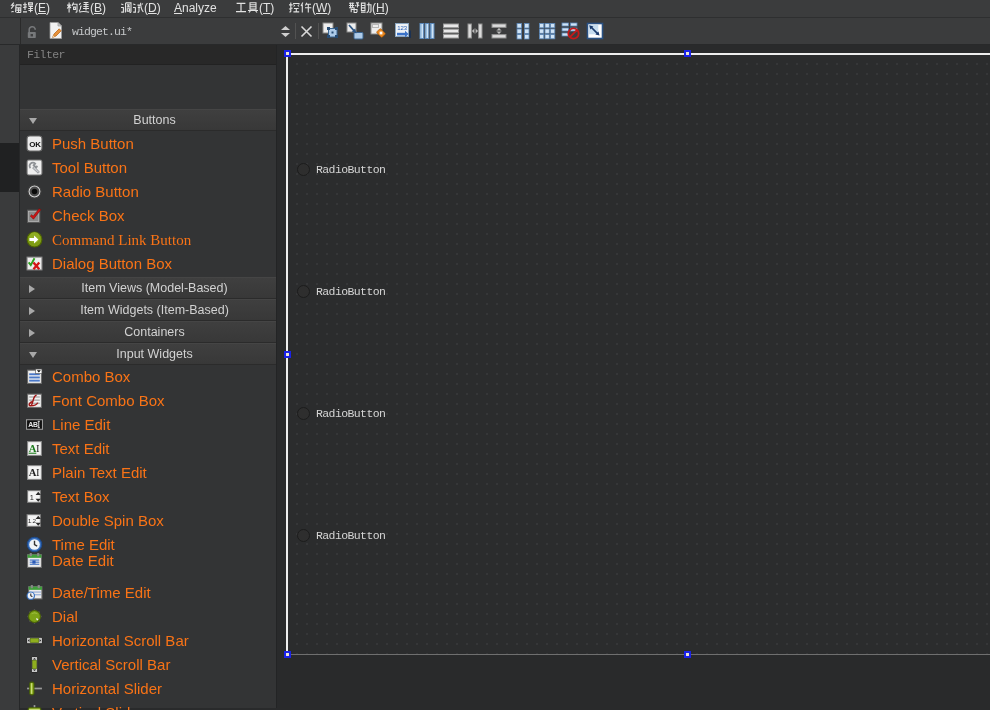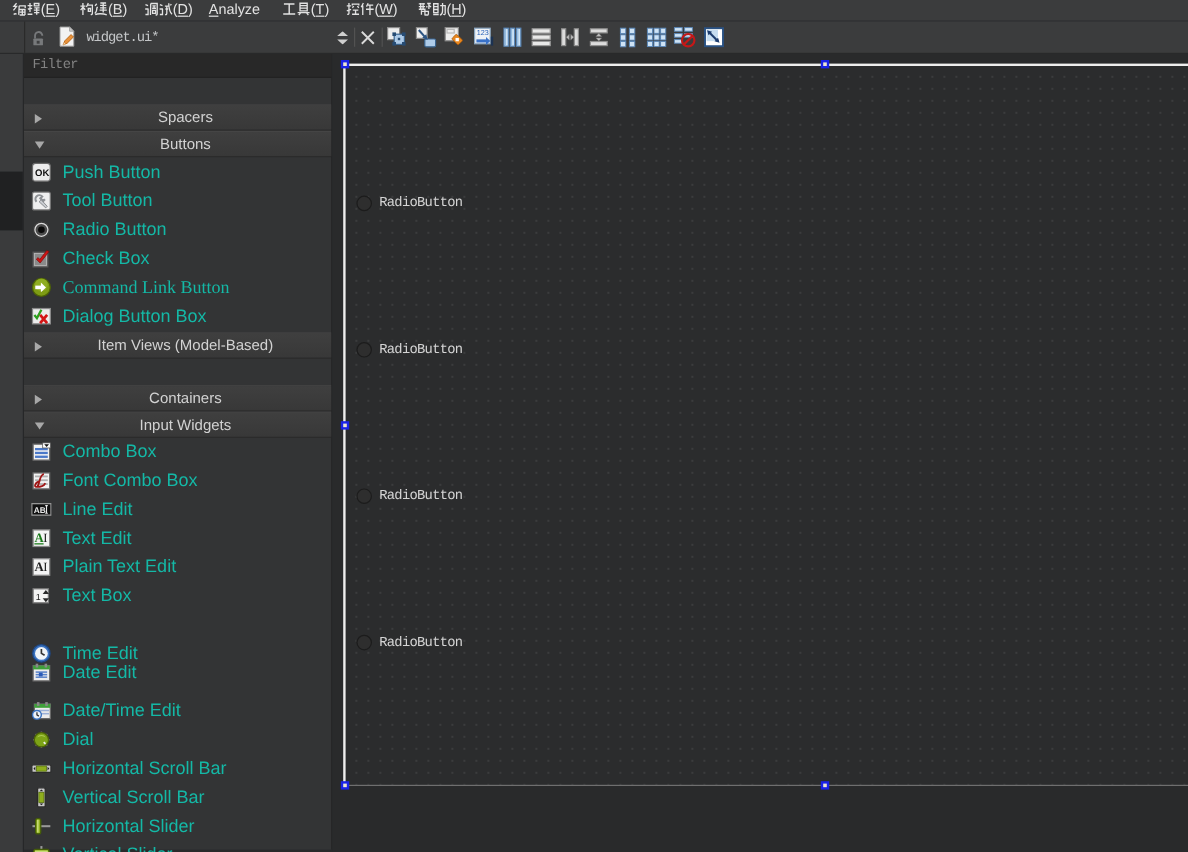--- a/index.html
+++ b/index.html
@@ -14,21 +14,21 @@
 #stripsel{position:absolute;left:0;top:98px;width:19px;height:49px;background:#202122;}
 #panel{position:absolute;left:20px;top:45px;width:256px;height:663px;background:#333435;border-right:1px solid #232425;}
 #filter{position:absolute;left:0;top:0;width:256px;height:20px;background:#282828;border-bottom:1px solid #222;
   color:#828282;font-family:"Liberation Mono",monospace;font-size:11.5px;letter-spacing:-0.6px;line-height:20px;padding-left:7px;box-sizing:border-box;}
 .hdr{position:absolute;left:0;width:256px;height:22px;background:linear-gradient(#3f3f3f,#383838);
   border-top:1px solid #454545;border-bottom:1px solid #2b2b2b;box-sizing:border-box;
   color:#d2d2d2;font-size:12.5px;text-align:center;line-height:20px;padding-left:13px;}
 .hdr .ar{position:absolute;left:9px;top:7px;width:0;height:0;}
 .arR{border-left:6px solid #a8a8a8;border-top:4px solid transparent;border-bottom:4px solid transparent;}
 .arD{border-top:6px solid #a8a8a8;border-left:4px solid transparent;border-right:4px solid transparent;top:8px !important;}
-.item{position:absolute;left:0;width:256px;height:24px;color:#14b8a6;font-size:15px;}
+.item{position:absolute;left:0;width:256px;height:24px;color:#f97316;font-size:15px;}
 .item .lb{position:absolute;left:32px;top:3px;line-height:18px;}
 .item svg{position:absolute;left:6px;top:3px;width:17px;height:17px;}
 #canvas{position:absolute;left:277px;top:45px;width:713px;height:665px;background:#292a2b;}
 #form{position:absolute;left:286px;top:53px;width:704px;height:602px;background:#2b2c2d;
   background-image:radial-gradient(circle,#3b3c3d 0.6px,rgba(0,0,0,0) 0.95px);background-size:10px 10px;background-position:4px 4px;
   border-top:2px solid #eeeeee;border-left:2px solid #eeeeee;border-bottom:1px solid #6f6f6f;box-sizing:border-box;}
 .rb{position:absolute;height:16px;color:#d4d4d4;font-family:"Liberation Mono",monospace;font-size:11.5px;letter-spacing:-0.6px;}
 .rb .c{position:absolute;left:1px;top:1px;width:11px;height:11px;border-radius:50%;border:1.5px solid #1c1c1c;background:#2e2e2e;}
 .rb .t{position:absolute;left:20px;top:0;line-height:15px;}
 .hd{position:absolute;width:7px;height:7px;background:#1b22e8;}
@@ -241,21 +241,20 @@
     <path d="M3.2 3.2 L7.4 4.4 L4.4 7.4 Z" fill="#1c3c6e"></path>
     <path d="M13.6 13.6 L9.4 12.4 L12.4 9.4 Z" fill="#1c3c6e"></path>
     <path d="M4.5 4.5 L12.3 12.3" stroke="#1c3c6e" stroke-width="1.7"></path>
   </svg>
 </div>
 <div id="leftstrip">
     <div id="stripsel"></div>
   </div>
 <div id="panel">
   <div id="filter">Filter</div>
-  <div class="hdr" style="top:42px;"><span class="ar arR"></span>Spacers</div>
   <div class="hdr" style="top:64px;"><span class="ar arD"></span>Buttons</div>
   <div class="item" style="top:87px;">
       <svg width="16" height="16" viewBox="0 0 16 16">
         <rect x="1" y="1" width="14" height="14" rx="2.5" fill="#ececec" stroke="#6a6a6a"></rect>
         <text x="3" y="11" font-family="Liberation Sans" font-size="7.5" font-weight="bold" fill="#111">OK</text>
       </svg>
       <span class="lb">Push Button</span>
     </div>
   <div class="item" style="top:111px;">
       <svg width="16" height="16" viewBox="0 0 16 16">
@@ -292,20 +291,21 @@
     </div>
   <div class="item" style="top:207px;">
       <svg width="16" height="16" viewBox="0 0 16 16">
         <rect x="1" y="2" width="14" height="12" fill="#ececec" stroke="#8a8a8a"></rect>
         <path d="M2.5 7 L4.5 9.5 L8 3" stroke="#2ca01e" stroke-width="1.8" fill="none"></path>
         <path d="M7 7 L12.5 13.5 M12.5 7 L7 13.5" stroke="#d41616" stroke-width="2.2"></path>
       </svg>
       <span class="lb">Dialog Button Box</span>
     </div>
   <div class="hdr" style="top:232px;"><span class="ar arR"></span>Item Views (Model-Based)</div>
+  <div class="hdr" style="top:254px;"><span class="ar arR"></span>Item Widgets (Item-Based)</div>
   <div class="hdr" style="top:276px;"><span class="ar arR"></span>Containers</div>
   <div class="hdr" style="top:298px;"><span class="ar arD"></span>Input Widgets</div>
   <div class="item" style="top:320px;">
       <svg width="16" height="16" viewBox="0 0 16 16">
         <rect x="1.5" y="2" width="13" height="12.5" fill="#f2f2f2" stroke="#6a6a6a"></rect>
         <g fill="#4a78c8">
           <rect x="3" y="5" width="10" height="1.8"></rect>
           <rect x="3" y="8" width="10" height="1.8"></rect>
           <rect x="3" y="11" width="10" height="1.8"></rect>
         </g>
@@ -350,20 +350,28 @@
       </svg>
       <span class="lb">Plain Text Edit</span>
     </div>
   <div class="item" style="top:440px;">
       <svg width="16" height="16" viewBox="0 0 16 16">
         <rect x="1.5" y="2.5" width="12" height="11" fill="#f4f4f4" stroke="#7a7a7a"></rect>
         <text x="3.5" y="11" font-family="Liberation Sans" font-size="7" fill="#222">1</text>
         <path d="M11.5 3.5 L14 6.5 H9 Z M11.5 13 L9 10 H14 Z" fill="#2a2a2a"></path>
       </svg>
       <span class="lb">Text Box</span>
+    </div>
+  <div class="item" style="top:464px;">
+      <svg width="16" height="16" viewBox="0 0 16 16">
+        <rect x="1" y="2.5" width="12.5" height="11" fill="#f4f4f4" stroke="#7a7a7a"></rect>
+        <text x="1.8" y="10.5" font-family="Liberation Sans" font-size="5.5" fill="#222">1.2</text>
+        <path d="M11.5 3.5 L14 6.5 H9 Z M11.5 13 L9 10 H14 Z" fill="#2a2a2a"></path>
+      </svg>
+      <span class="lb">Double Spin Box</span>
     </div>
   <div class="item" style="top:488px;">
       <svg width="16" height="16" viewBox="0 0 16 16">
         <circle cx="8" cy="8" r="6.8" fill="#3a72c0" stroke="#1e4a8a"></circle>
         <circle cx="8" cy="8" r="5" fill="#f0f4f8"></circle>
         <path d="M8 4.5 V8 L10.5 9.5" stroke="#333" stroke-width="1.3" fill="none"></path>
       </svg>
       <span class="lb">Time Edit</span>
     </div>
   <div class="item" style="top:504px;">

